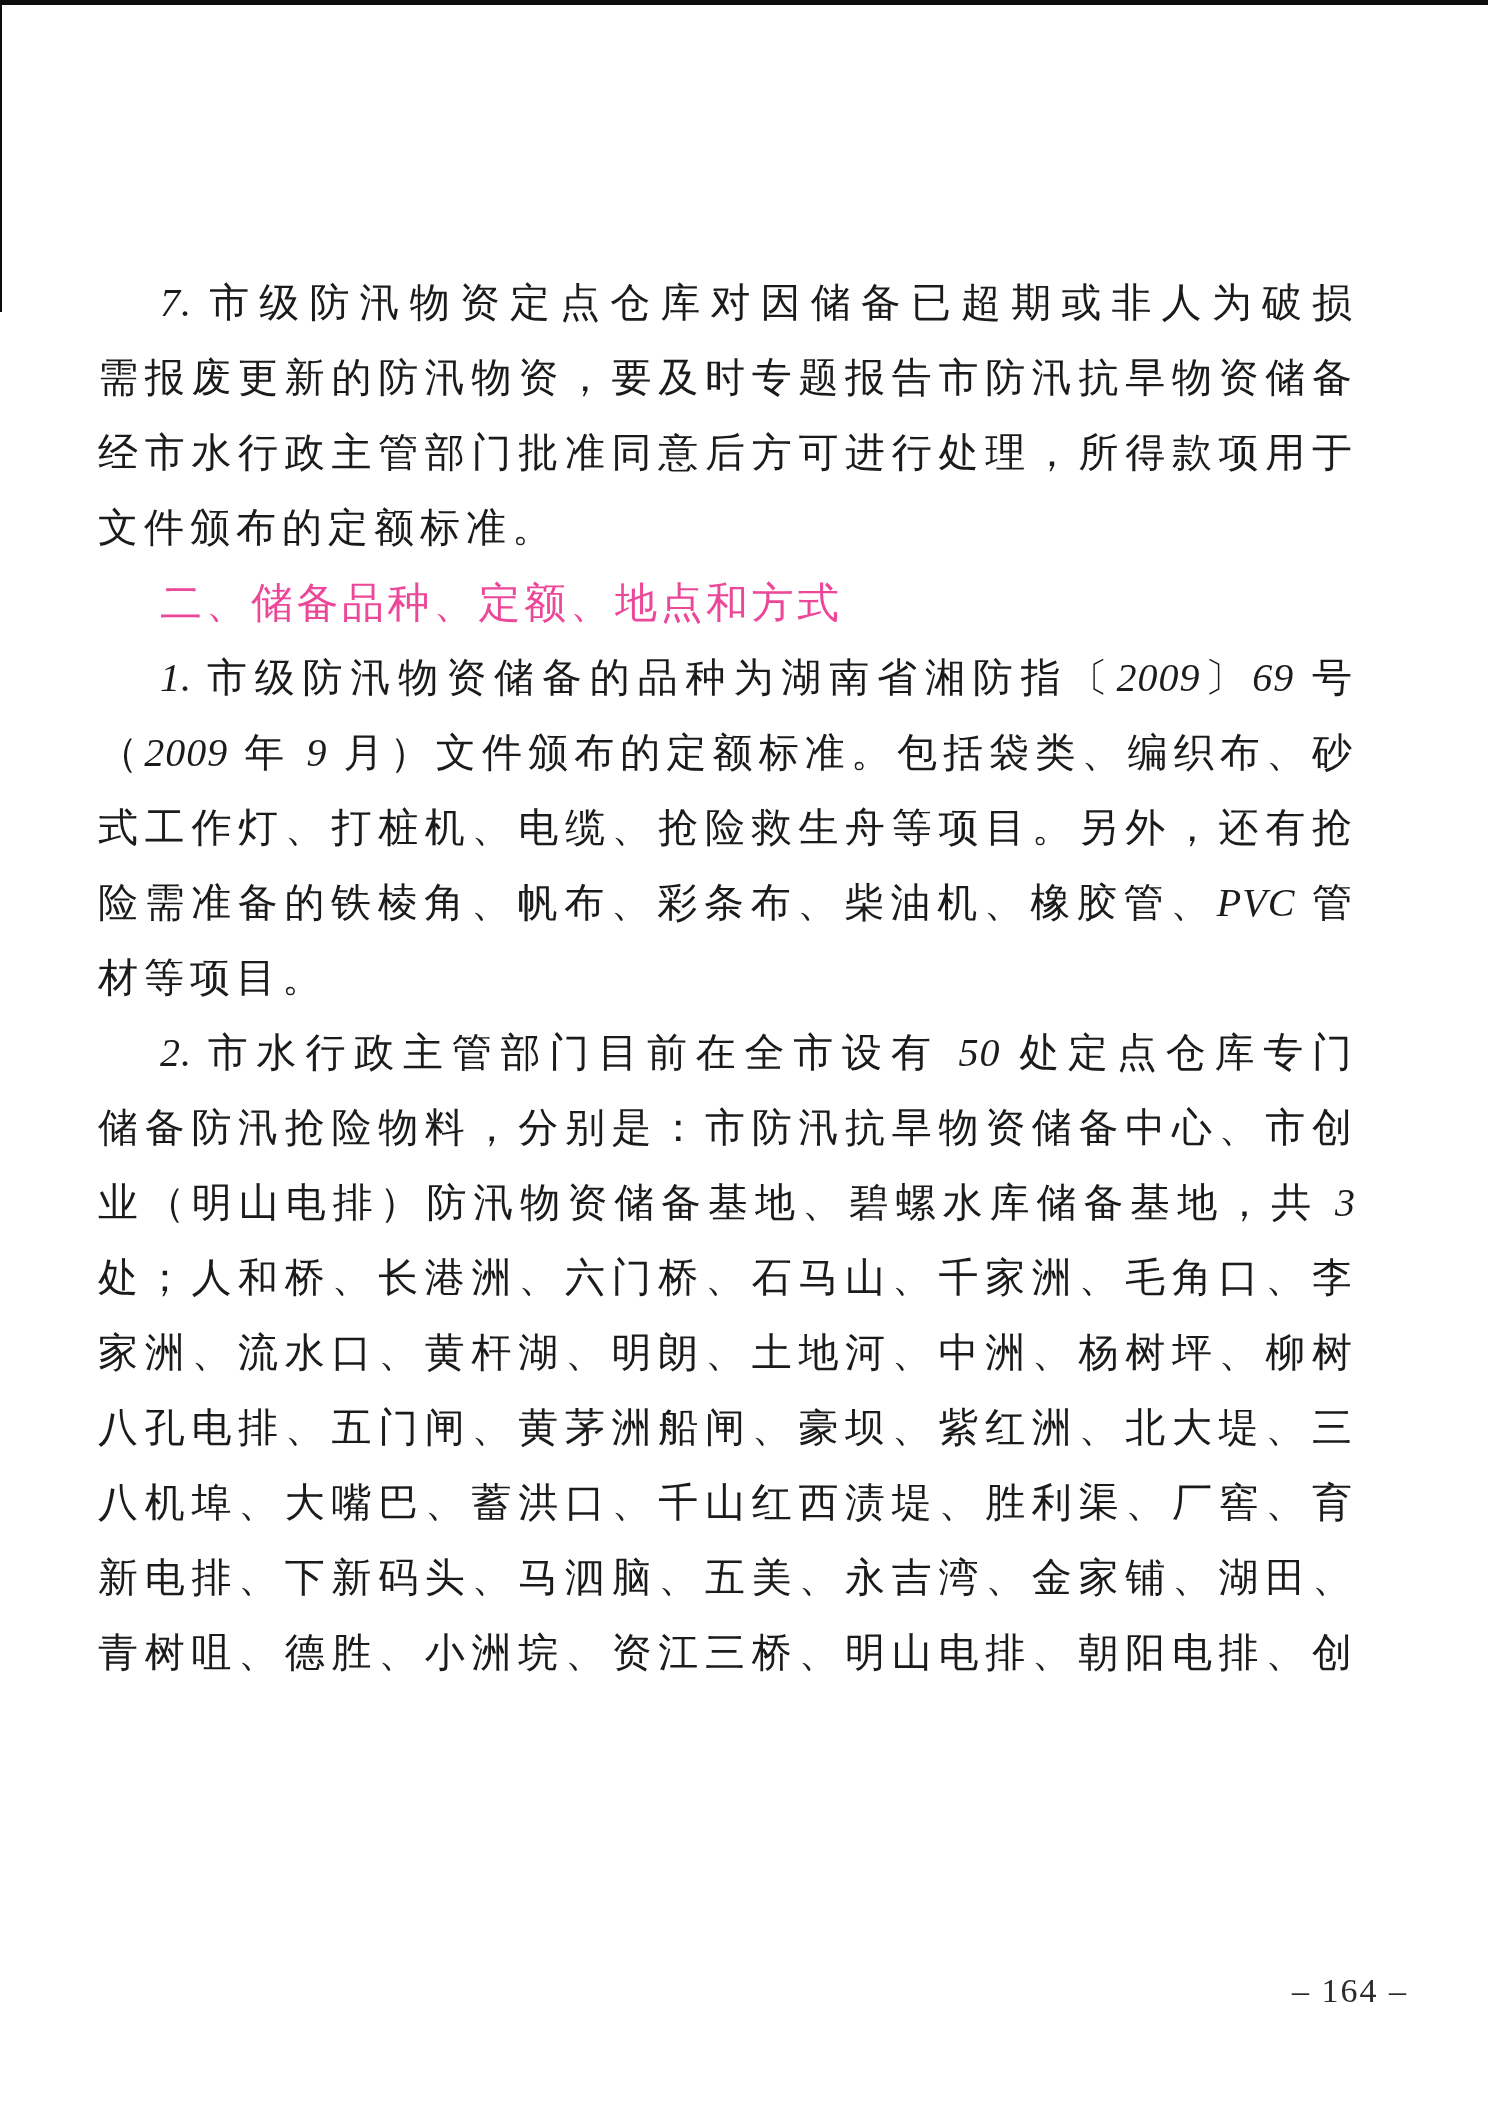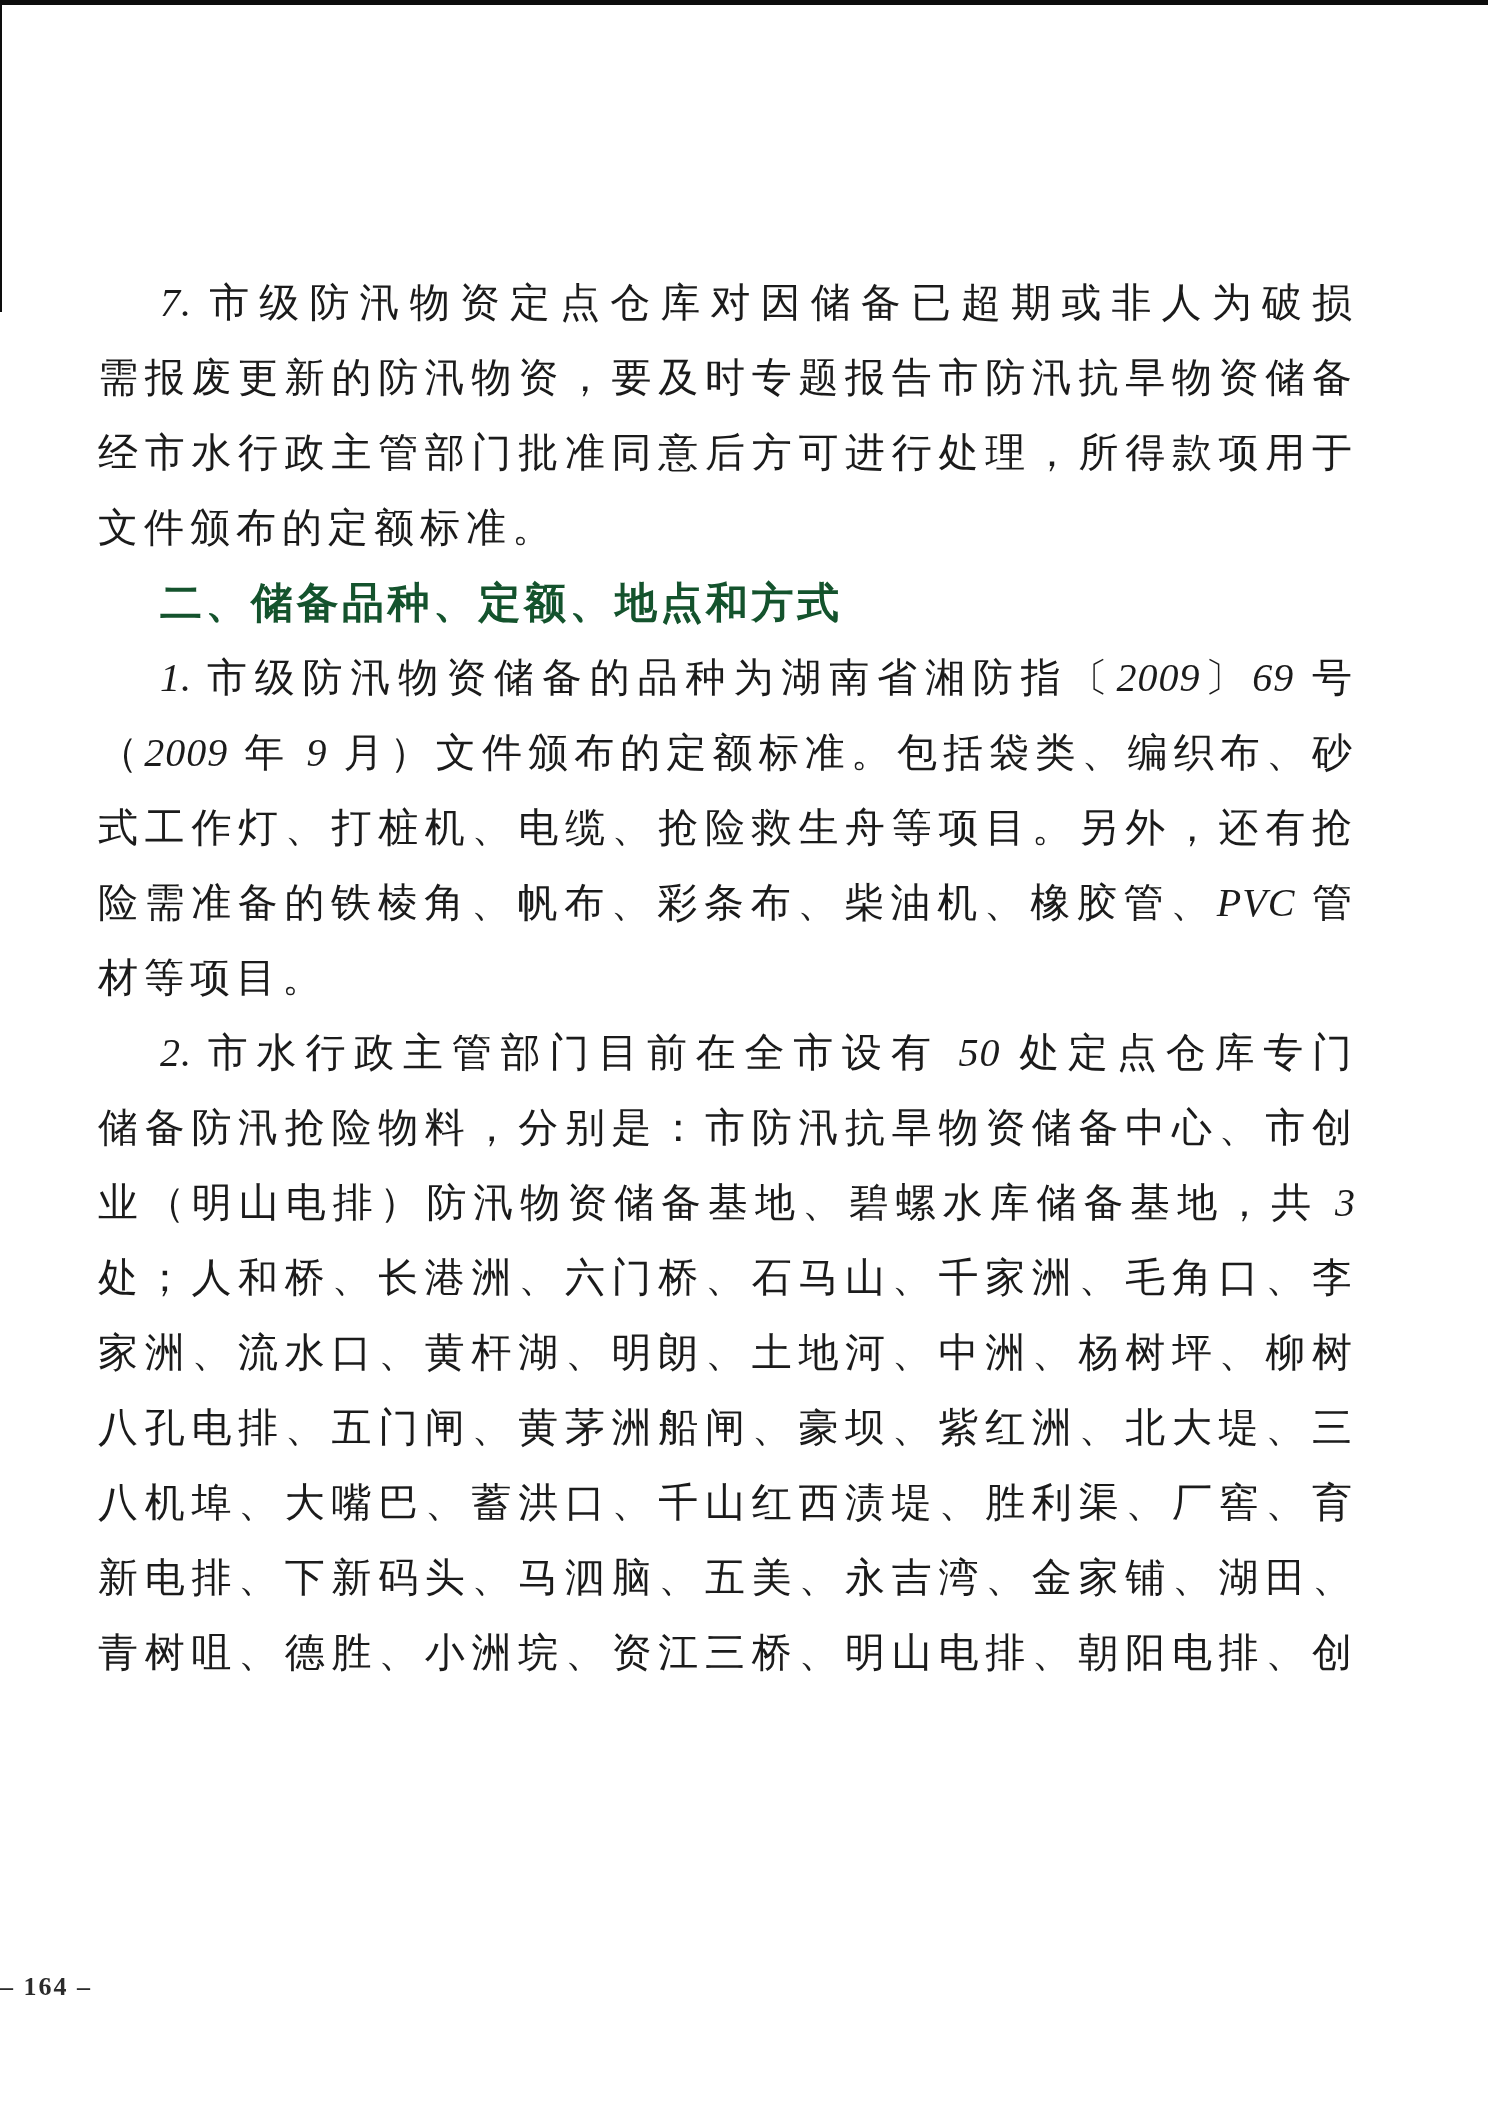--- a/index.html
+++ b/index.html
@@ -50,41 +50,40 @@
     text-justify: inter-character;
   }
   .line:not(.justify):not(.heading) {
     letter-spacing: 6px;
   }
   .line.indent {
     text-indent: 62px;
   }
   .line.heading {
     font-family: "Liberation Sans", "DejaVu Sans", sans-serif;
-    font-weight: bold;
+    font-weight: normal;
     font-size: 42px;
     letter-spacing: 3.5px;
-    color: #14532d;
+    color: #ec4899;
   }
   .latin {
     font-style: italic;
     font-family: "Liberation Serif", "DejaVu Serif", serif;
     letter-spacing: 1px;
   }
   .page-number {
     position: absolute;
     left: 0;
     right: 80px;
     top: 1972px;
-    text-align: left;
-    font-size: 26px;
+    text-align: right;
+    font-size: 34px;
     letter-spacing: 2px;
     color: #2b2b2b;
     font-family: "Liberation Serif", "DejaVu Serif", serif;
-    font-weight: bold;
   }
 </style>
 </head>
 <body>
 
 <div class="top-edge"></div>
 <div class="left-edge"></div>
 
 <div class="text-column">
     <div class="line justify indent"><span class="latin">7. </span><span>市级防汛物资定点仓库对因储备已超期或非人为破损</span></div>

